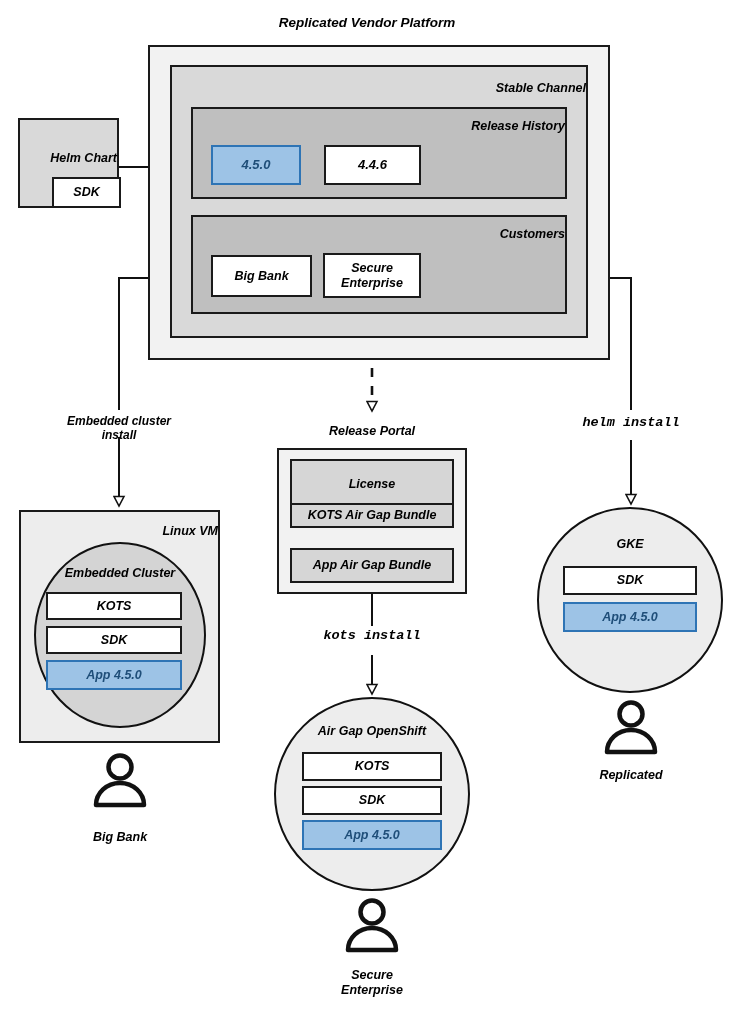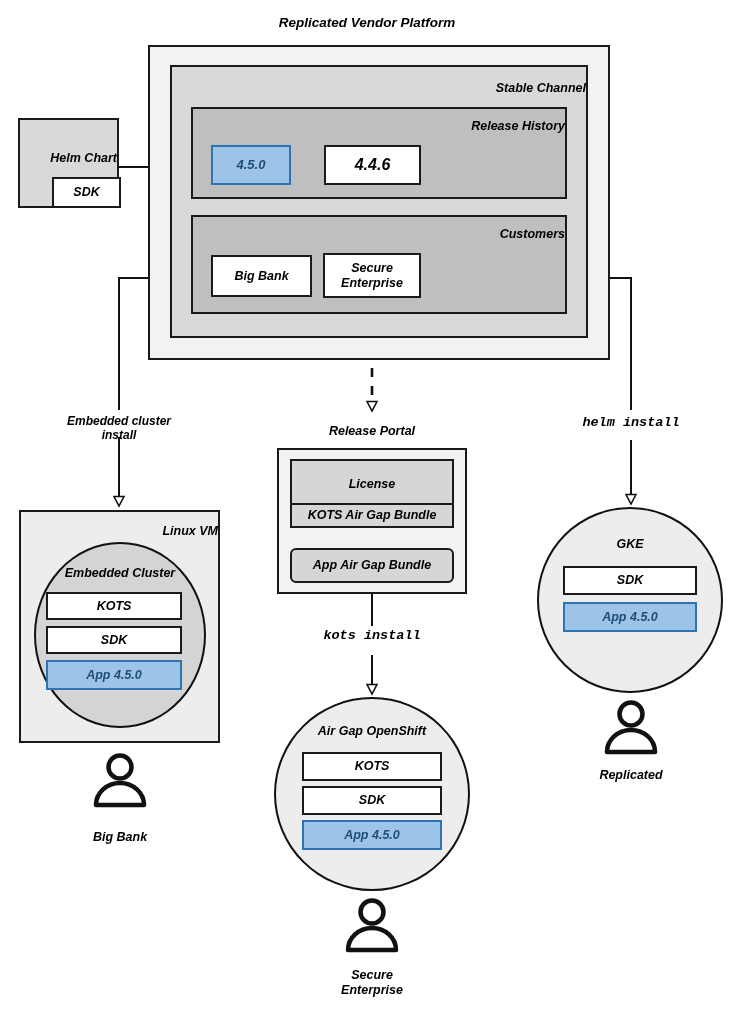--- a/index.html
+++ b/index.html
@@ -86,24 +86,24 @@
 
   <div class="box plat-outer" style="left:148px;top:45px;width:462px;height:315px;"></div>
 
   <div class="box plat-mid" style="left:170px;top:65px;width:418px;height:273px;">
     <div class="box-title" style="top:14px;font-size:12.5px;">Stable Channel</div>
   </div>
 
   <div class="box plat-inner" style="left:191px;top:107px;width:376px;height:92px;">
     <div class="box-title" style="top:10px;font-size:12.5px;">Release History</div>
   </div>
-  <div class="chip blue" style="left:211px;top:145px;width:80px;height:40px;font-size:13px;">
+  <div class="chip blue" style="left:211px;top:145px;width:90px;height:40px;font-size:13px;">
     <span>4.5.0</span>
   </div>
-  <div class="chip" style="left:324px;top:145px;width:97px;height:40px;font-size:16px;">
+  <div class="chip" style="left:324px;top:145px;width:97px;height:40px;font-size:13px;">
     <span>4.4.6</span>
   </div>
 
   <div class="box plat-inner" style="left:191px;top:215px;width:376px;height:99px;">
     <div class="box-title" style="top:10px;font-size:12.5px;">Customers</div>
   </div>
   <div class="chip" style="left:211px;top:255px;width:101px;height:42px;font-size:12.5px;">
     <span>Big Bank</span>
   </div>
   <div class="chip" style="left:323px;top:253px;width:98px;height:45px;font-size:12.5px;white-space:pre-line;">
@@ -143,21 +143,21 @@
   <div class="lbl" style="left:292px;top:424px;width:160px;font-size:12.5px;">Release Portal</div>
 
   <div class="box" style="left:277px;top:448px;width:190px;height:146px;background:#F2F2F2;"></div>
 
   <div class="chip grey" style="left:290px;top:459px;width:164px;height:50px;font-size:12.5px;">
     <span>License</span>
   </div>
   <div class="chip grey" style="left:290px;top:503px;width:164px;height:25px;font-size:12.5px;">
     <span>KOTS Air Gap Bundle</span>
   </div>
-  <div class="chip grey" style="left:290px;top:548px;width:164px;height:35px;font-size:12.5px;border-radius:6px;">
+  <div class="chip grey" style="left:290px;top:548px;width:164px;height:35px;font-size:12.5px;">
     <span>App Air Gap Bundle</span>
   </div>
 
   <div class="circle c-plain" style="left:274px;top:697px;width:196px;height:194px;"></div>
   <div class="lbl" style="left:292px;top:724px;width:160px;font-size:12.5px;">Air Gap OpenShift</div>
 
   <div class="chip" style="left:302px;top:752px;width:140px;height:29px;font-size:12.5px;">
     <span>KOTS</span>
   </div>
   <div class="chip" style="left:302px;top:786px;width:140px;height:29px;font-size:12.5px;">

